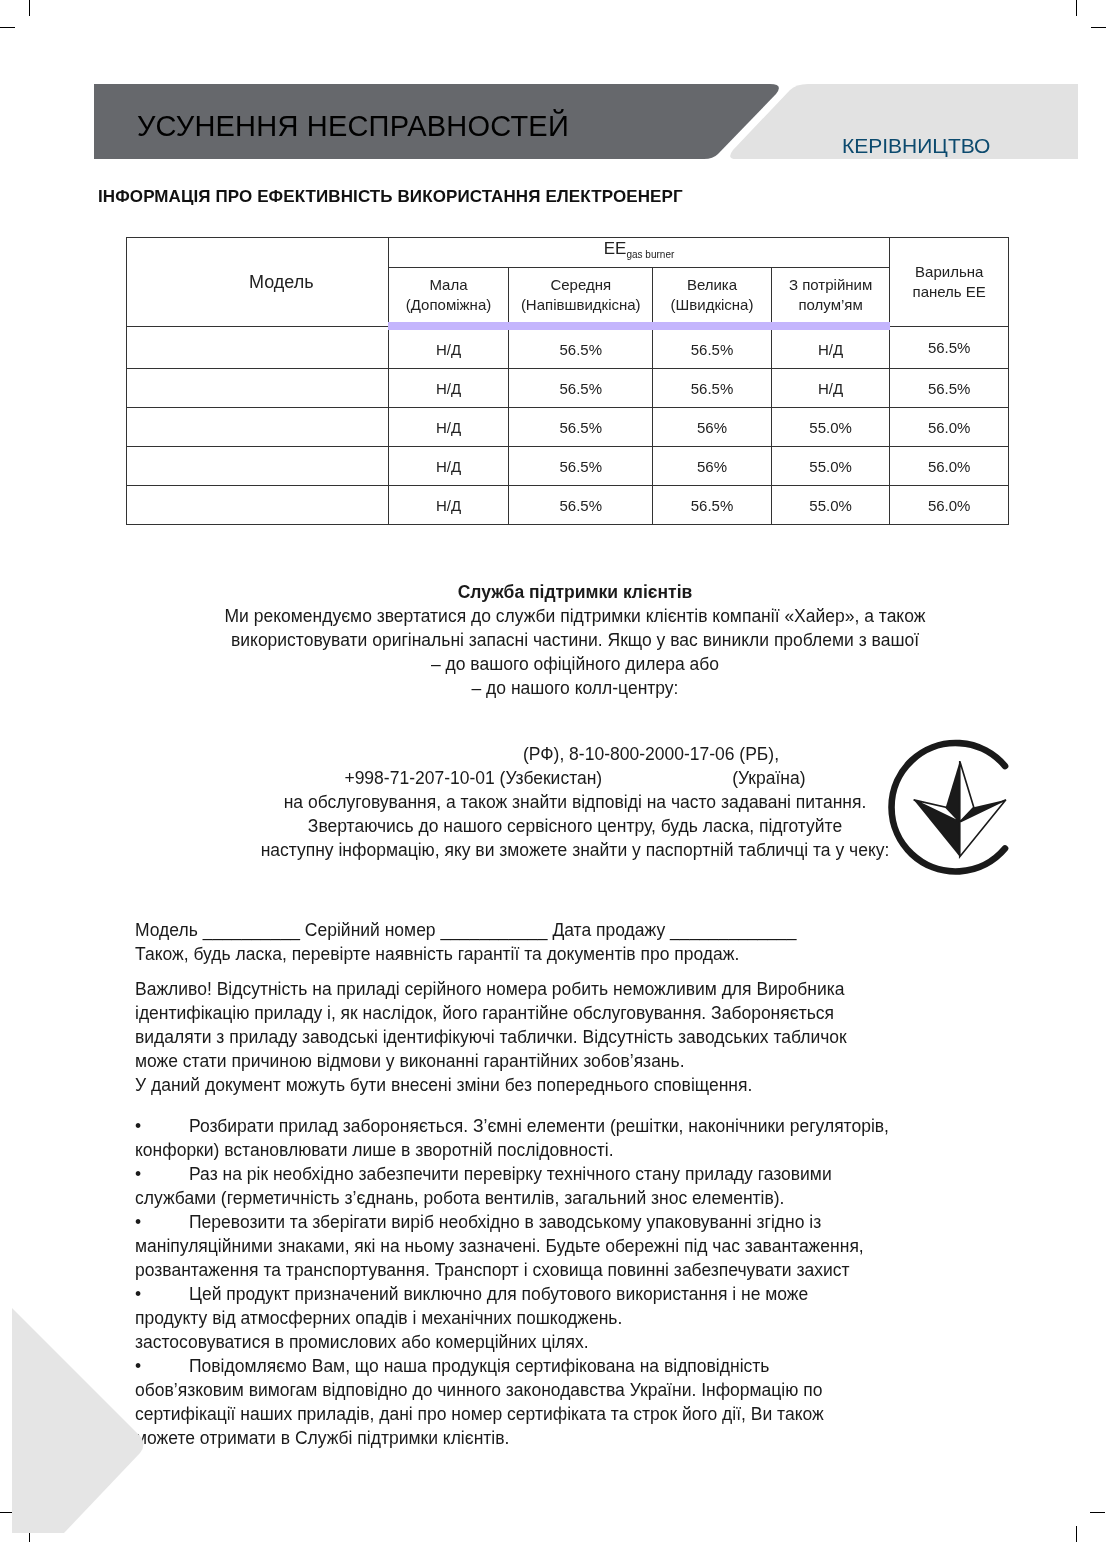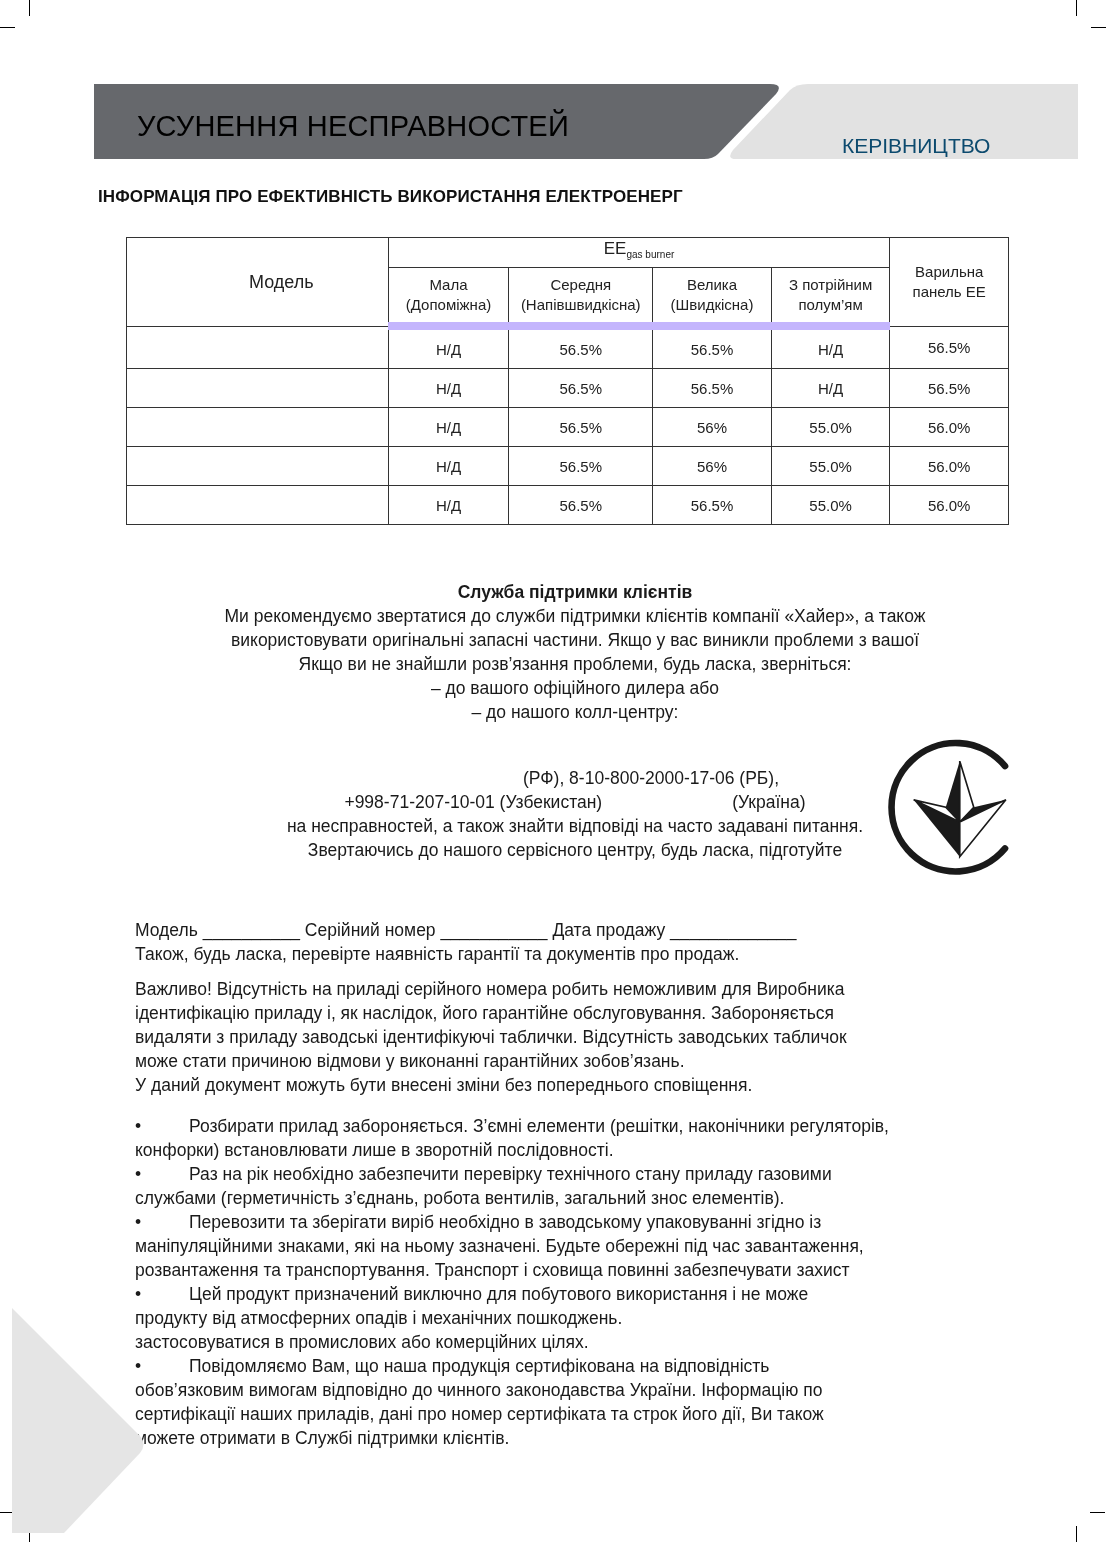--- a/index.html
+++ b/index.html
@@ -128,27 +128,27 @@
       <td>55.0%</td>
       <td>56.0%</td>
     </tr>
   </tbody>
 </table>
 
 <div class="support">
   <div class="line title">Служба підтримки клієнтів</div>
   <div class="line">Ми рекомендуємо звертатися до служби підтримки клієнтів компанії «Хайер», а також</div>
   <div class="line">використовувати оригінальні запасні частини. Якщо у вас виникли проблеми з вашої</div>
-  <div class="line">Якщо ви не знайшли розв’язання проблеми, будь ласка, зверніться:</div>
   <div class="line">– до вашого офіційного дилера або</div>
   <div class="line">– до нашого колл-центру:</div>
   <div class="line indent-phone">(РФ), 8-10-800-2000-17-06 (РБ),</div>
   <div class="line"><span>+998-71-207-10-01 (Узбекистан)</span><span class="gap-ukr"></span><span>(Україна)</span></div>
-  <div class="line">на несправностей, а також знайти відповіді на часто задавані питання.</div>
+  <div class="line">на обслуговування, а також знайти відповіді на часто задавані питання.</div>
   <div class="line">Звертаючись до нашого сервісного центру, будь ласка, підготуйте</div>
+  <div class="line">наступну інформацію, яку ви зможете знайти у паспортній табличці та у чеку:</div>
 </div>
 
 <svg class="cert-mark" viewBox="0 0 170 170">
   <path d="M147,28 A78,78 0 1 0 147,128" fill="none" stroke="#1a1a1a" stroke-width="8" stroke-linecap="round"></path>
   <polygon points="92,22 75,78 92,96" fill="#1a1a1a"></polygon>
   <polygon points="92,22 109,78 92,96" fill="#fff" stroke="#1a1a1a" stroke-width="2"></polygon>
   <polygon points="36,69 92,96 92,138" fill="#1a1a1a"></polygon>
   <polygon points="36,69 75,78 92,96" fill="#fff" stroke="#1a1a1a" stroke-width="2"></polygon>
   <polygon points="148,69 109,78 92,96" fill="#1a1a1a"></polygon>
   <polygon points="148,69 92,96 92,138" fill="#fff" stroke="#1a1a1a" stroke-width="2"></polygon>

